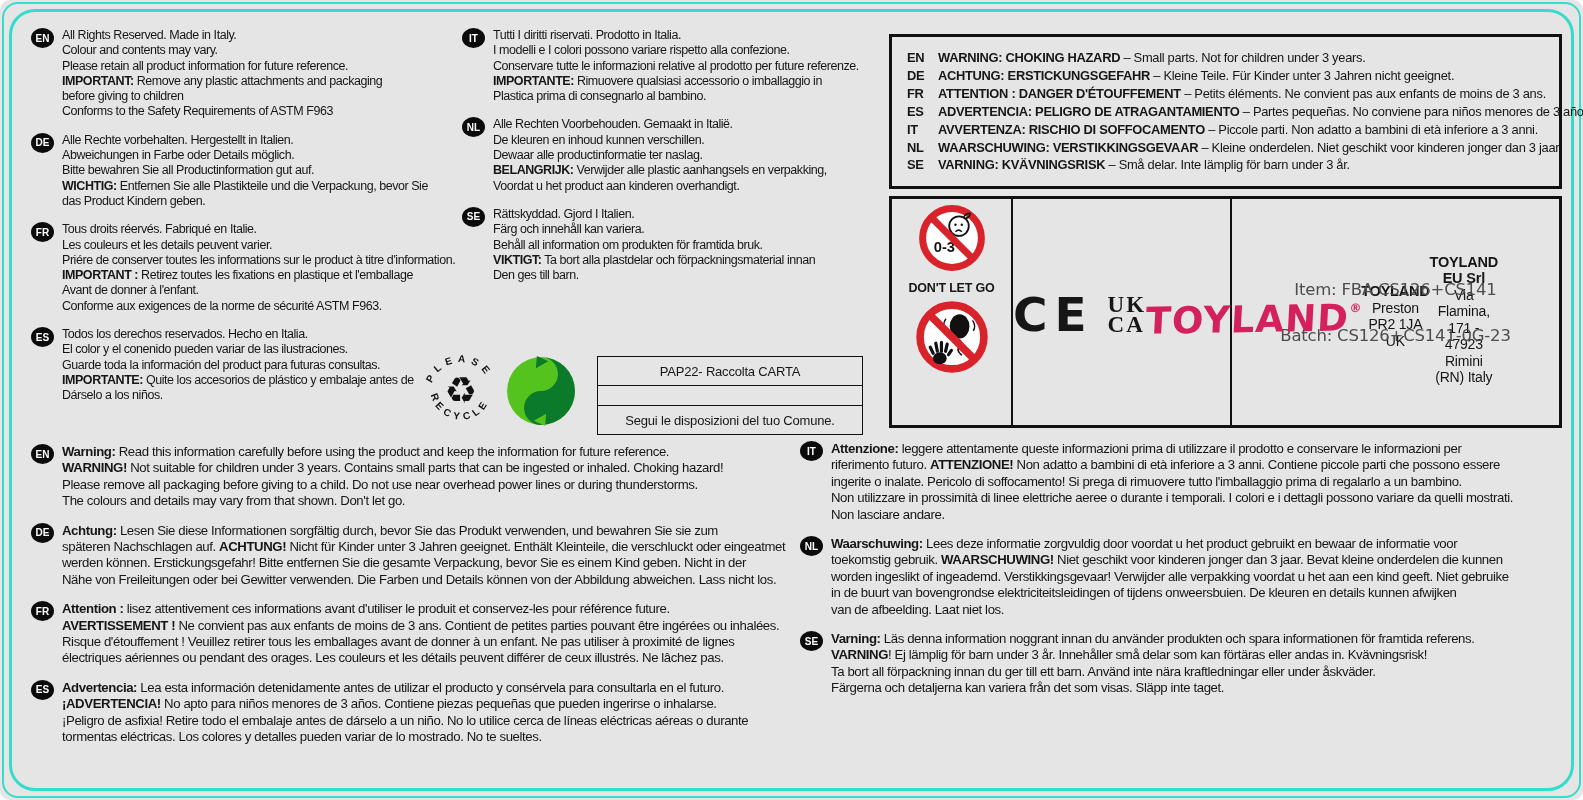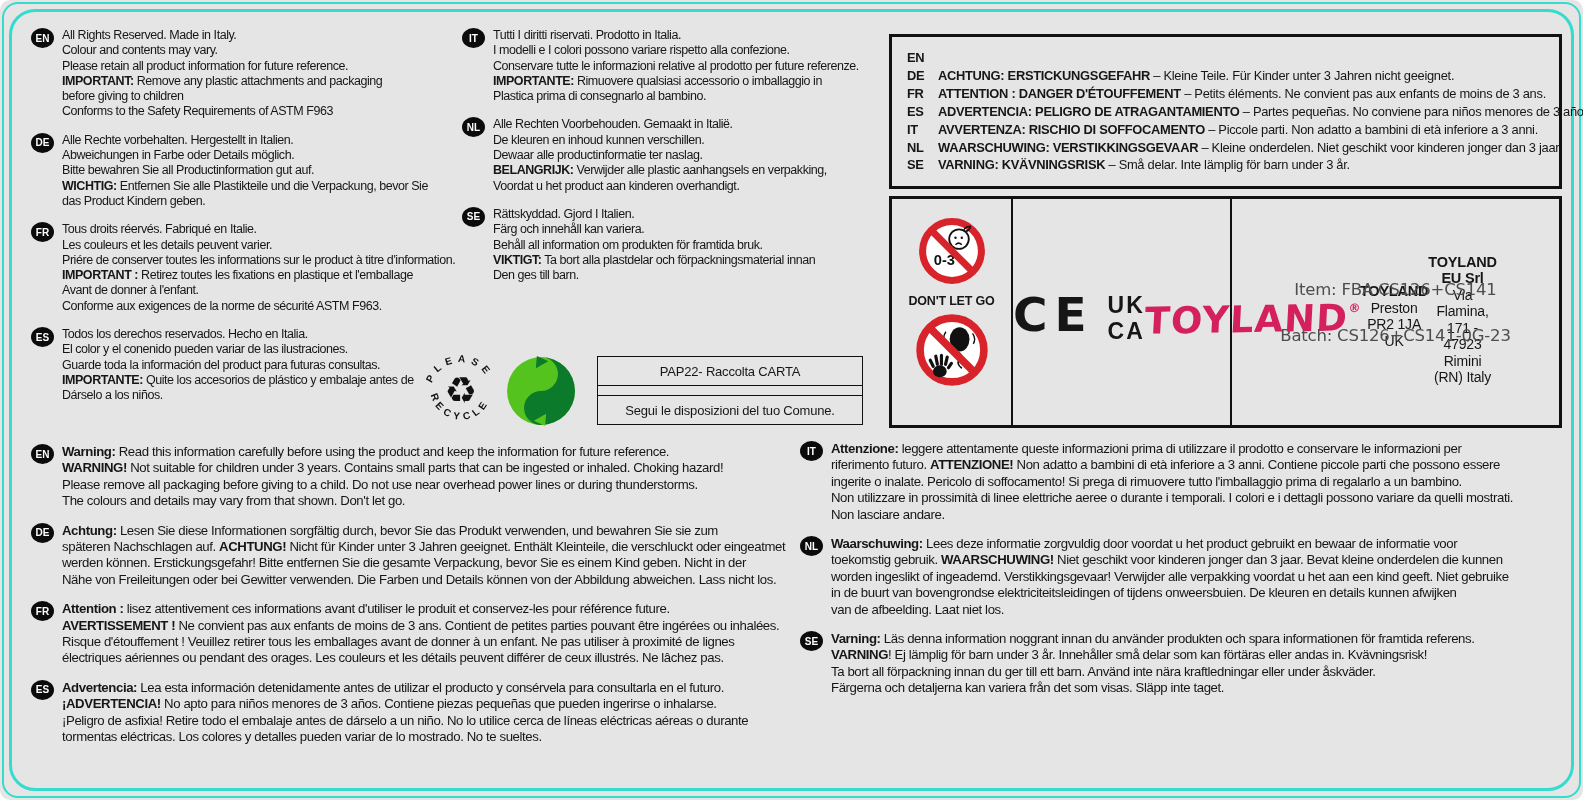--- a/index.html
+++ b/index.html
@@ -26,42 +26,42 @@
   .warning-box{position:absolute;left:889px;top:34px;width:673px;height:155px;
                border:3px solid #111;box-sizing:border-box;padding:12px 15px 0 15px;}
   .wrow{display:flex;line-height:17.9px;font-size:12.9px;letter-spacing:-0.3px;white-space:nowrap;}
   .wcode{font-weight:700;width:31px;flex:none;}
   .wtext b{font-weight:700;}
 
   .company-box{position:absolute;left:889px;top:196px;width:673px;height:232px;
                border:3px solid #111;box-sizing:border-box;display:flex;}
   .ccell{box-sizing:border-box;height:100%;}
   .icons-cell{width:121px;border-right:2.5px solid #111;display:flex;flex-direction:column;
-              align-items:center;padding-top:17px;}
+              align-items:center;padding-top:4px;}
   .brand-cell{width:219px;border-right:2.5px solid #111;display:flex;flex-direction:row;
               align-items:center;padding-top:8px;}
   .item-cell{flex:1;display:flex;flex-direction:column;align-items:center;justify-content:center;
              font-family:"DejaVu Sans",sans-serif;font-size:16.5px;color:#4d4d4d;line-height:23px;letter-spacing:-0.2px;gap:23px;}
   .dlg{font-size:12.5px;font-weight:700;letter-spacing:-0.2px;margin:8px 0 4px 0;}
   .marks{display:flex;align-items:flex-start;gap:14px;margin-top:4px;height:56px;}
   .ce{font-family:"DejaVu Sans",sans-serif;font-weight:700;font-size:47px;letter-spacing:7px;line-height:50px;}
-  .ukca{display:flex;flex-direction:column;font-family:Liberation Sans, sans-serif;
-        font-weight:700;font-size:23px;line-height:20px;letter-spacing:2px;margin-top:5px;gap:6px;}
+  .ukca{display:flex;flex-direction:column;font-family:Liberation Serif, serif;
+        font-weight:700;font-size:23px;line-height:20px;letter-spacing:2px;margin-top:5px;}
   .brand-logo{color:#d4205c;font-family:"DejaVu Sans",sans-serif;font-weight:700;font-size:37px;
               letter-spacing:1px;transform:skewX(-4deg) rotate(-1deg);line-height:42px;margin:2px 0 4px 0;white-space:nowrap;}
   .brand-logo sup{font-size:12px;vertical-align:18px;letter-spacing:0;}
   .addr{text-align:center;font-size:14px;line-height:16.5px;letter-spacing:-0.2px;}
   .addr .bname{font-weight:700;font-size:14.5px;}
   .addr + .addr{margin-top:7px;}
 
   .pap-box{position:absolute;left:597px;top:356px;width:264px;border:1.5px solid #111;}
   .pap-row{border:0;box-sizing:border-box;height:29px;display:flex;align-items:center;justify-content:center;
            font-size:13px;letter-spacing:-0.2px;}
   .pap-row:first-child{border-bottom:1.5px solid #111;}
-  .pap-row:last-child{border-top:1.5px solid #111;margin-top:9px;}
+  .pap-row:last-child{border-top:1.5px solid #111;margin-top:19px;}
 
   .recycle-wrap{position:absolute;left:418px;top:348px;}
   .greendot-wrap{position:absolute;left:505px;top:355px;}
   .sign{display:block;}
 </style>
 </head>
 <body>
 
 <div class="sheet">
   <div class="frame-outer"></div>
@@ -141,20 +141,21 @@
           <div class="line"><span class="bseg">VIKTIGT:</span><span> Ta bort alla plastdelar och förpackningsmaterial innan</span></div>
           <div class="line"><span>Den ges till barn.</span></div>
         </div>
       </div>
     </div>
 
   <div class="warning-box">
     <div id="warning-rows">
         <div class="wrow">
           <span class="wcode">EN</span>
+          <span class="wtext"><b>WARNING: CHOKING HAZARD</b><span> – Small parts. Not for children under 3 years.</span></span>
         </div>
         <div class="wrow">
           <span class="wcode">DE</span>
           <span class="wtext"><b>ACHTUNG: ERSTICKUNGSGEFAHR</b><span> – Kleine Teile. Für Kinder unter 3 Jahren nicht geeignet.</span></span>
         </div>
         <div class="wrow">
           <span class="wcode">FR</span>
           <span class="wtext"><b>ATTENTION : DANGER D'ÉTOUFFEMENT</b><span> – Petits éléments. Ne convient pas aux enfants de moins de 3 ans.</span></span>
         </div>
         <div class="wrow">

